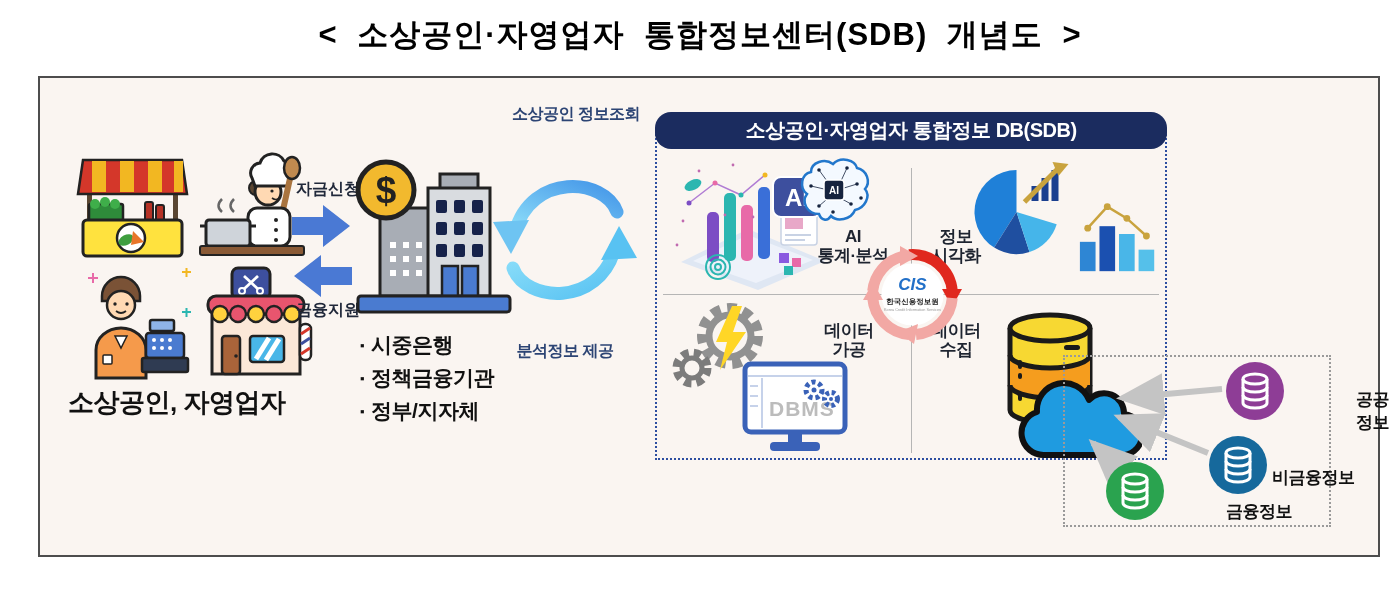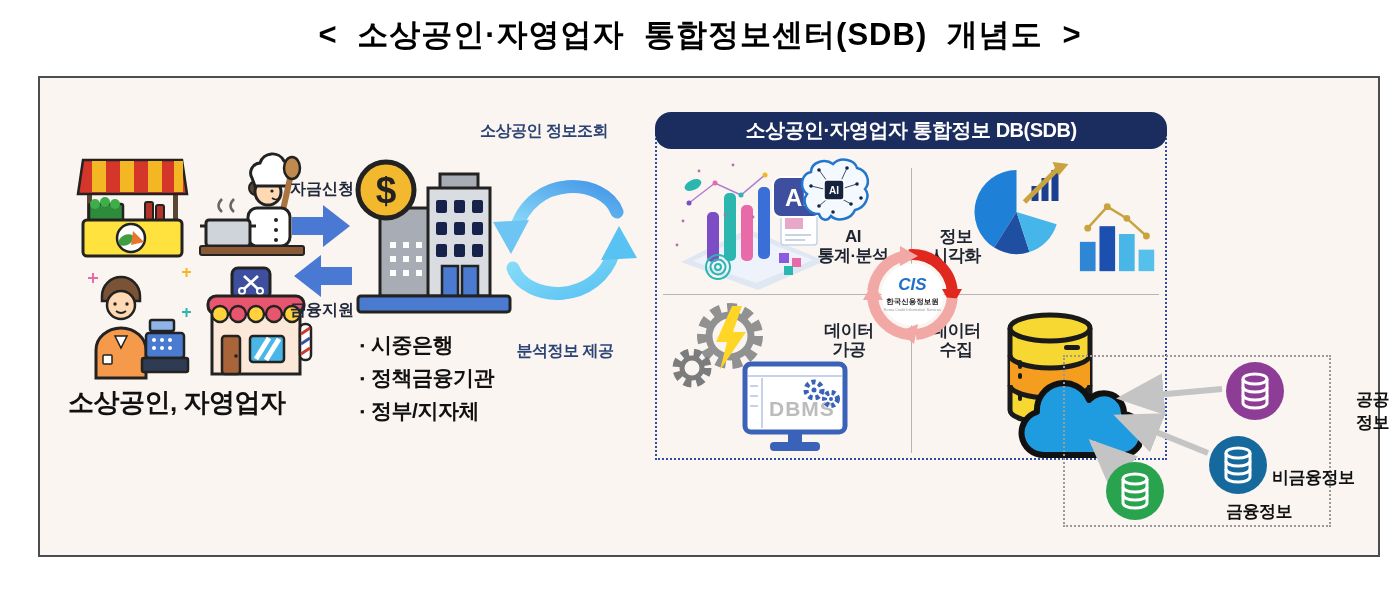--- a/index.html
+++ b/index.html
@@ -3,21 +3,21 @@
 <meta charset="utf-8">
 <style>
   html,body{margin:0;padding:0;background:#fff;}
   .page{position:relative;width:1400px;height:609px;background:#fff;
     font-family:"Liberation Sans","DejaVu Sans",sans-serif;overflow:hidden;}
   .abs{position:absolute;}
   .title{left:0;top:14px;width:1400px;text-align:center;font-size:31px;font-weight:800;
     color:#000;letter-spacing:1px;word-spacing:10px;}
   .panel{left:38px;top:76px;width:1338px;height:477px;border:2px solid #4d4d4d;background:#faf5f1;}
   .shops-label{left:68px;top:385px;width:240px;font-size:26px;font-weight:700;color:#111;letter-spacing:-0.5px;}
-  .flow-label{width:70px;text-align:left;font-size:16px;font-weight:700;color:#20283a;}
+  .flow-label{width:70px;text-align:right;font-size:16px;font-weight:700;color:#20283a;}
   .bank-list{left:360px;top:329px;width:170px;font-size:21px;font-weight:700;color:#111;line-height:32px;letter-spacing:-0.5px;}
   .bank-list .row span.b{font-size:13px;vertical-align:2px;margin-right:7px;}
   .cyc-label{font-size:16px;font-weight:700;color:#2c4474;letter-spacing:-0.5px;}
   .sdb-header{left:655px;top:112px;width:512px;height:37px;background:#1b2c5f;border-radius:16px;
     color:#fff;font-size:20px;font-weight:700;text-align:center;line-height:37px;letter-spacing:-0.5px;}
   .sdb-box{left:655px;top:130px;width:512px;height:330px;border:2px dotted #2d4ea0;box-sizing:border-box;}
   .hline{left:663px;top:294px;width:496px;height:1px;background:#b5b5b5;}
   .vline{left:911px;top:168px;width:1px;height:285px;background:#b5b5b5;}
   .qlabel{width:90px;text-align:center;font-size:17px;font-weight:700;color:#1e2430;line-height:19px;letter-spacing:-0.5px;}
   .qlabel span{display:block;}
@@ -172,21 +172,21 @@
     <rect x="6" y="146" width="152" height="16" rx="3" fill="#4a7bd0" stroke="#222" stroke-width="3"></rect>
     <circle cx="34" cy="40" r="28" fill="#f2b92e" stroke="#222" stroke-width="5"></circle>
     <text x="34" y="53" text-anchor="middle" font-size="37" font-weight="bold" fill="#222">$</text>
   </svg>
   <div class="abs bank-list">
     <div class="row"><span class="b">▪</span><span>시중은행</span></div>
     <div class="row"><span class="b">▪</span><span>정책금융기관</span></div>
     <div class="row"><span class="b">▪</span><span>정부/지자체</span></div>
   </div>
 
-  <div class="abs cyc-label" style="left:480px;top:121px;width:160px;text-align:left">소상공인 정보조회</div>
+  <div class="abs cyc-label" style="left:480px;top:104px;width:160px;text-align:right">소상공인 정보조회</div>
   <svg class="abs" style="left:485px;top:150px" width="160" height="180" viewBox="0 0 160 180">
     <defs>
       <linearGradient id="cyc1" x1="1" y1="0" x2="0" y2="1">
         <stop offset="0" stop-color="#4496e8"></stop>
           <stop offset="1" stop-color="#8fe0fa"></stop>
       </linearGradient>
       <linearGradient id="cyc2" x1="0" y1="0" x2="1" y2="1">
         <stop offset="0" stop-color="#8fe0fa"></stop>
           <stop offset="1" stop-color="#58c2f2"></stop>
       </linearGradient>

